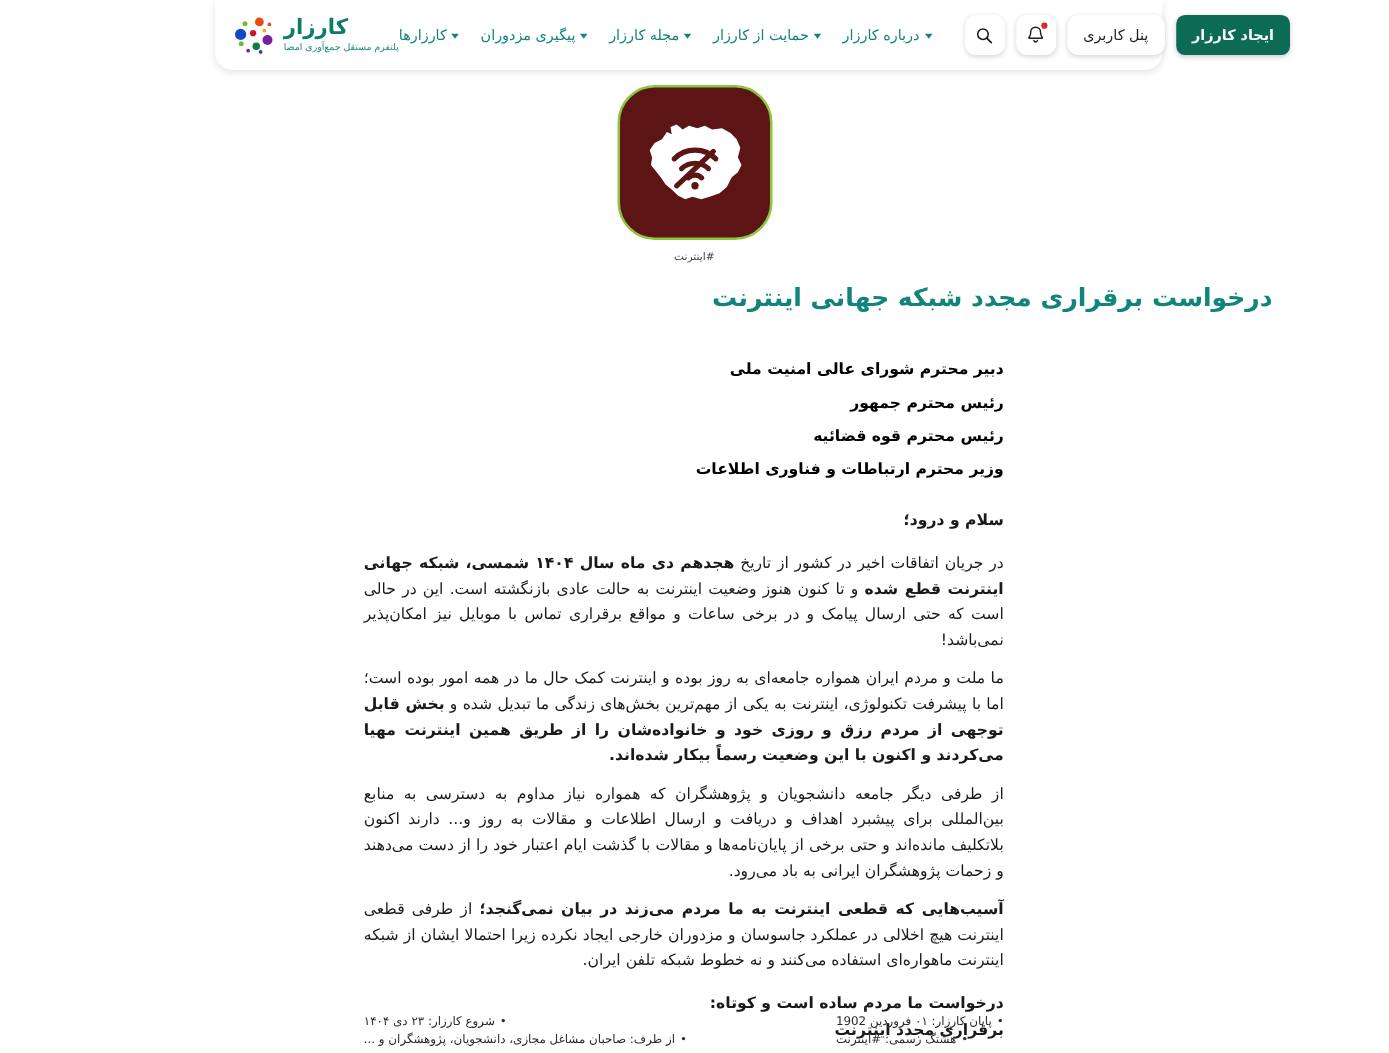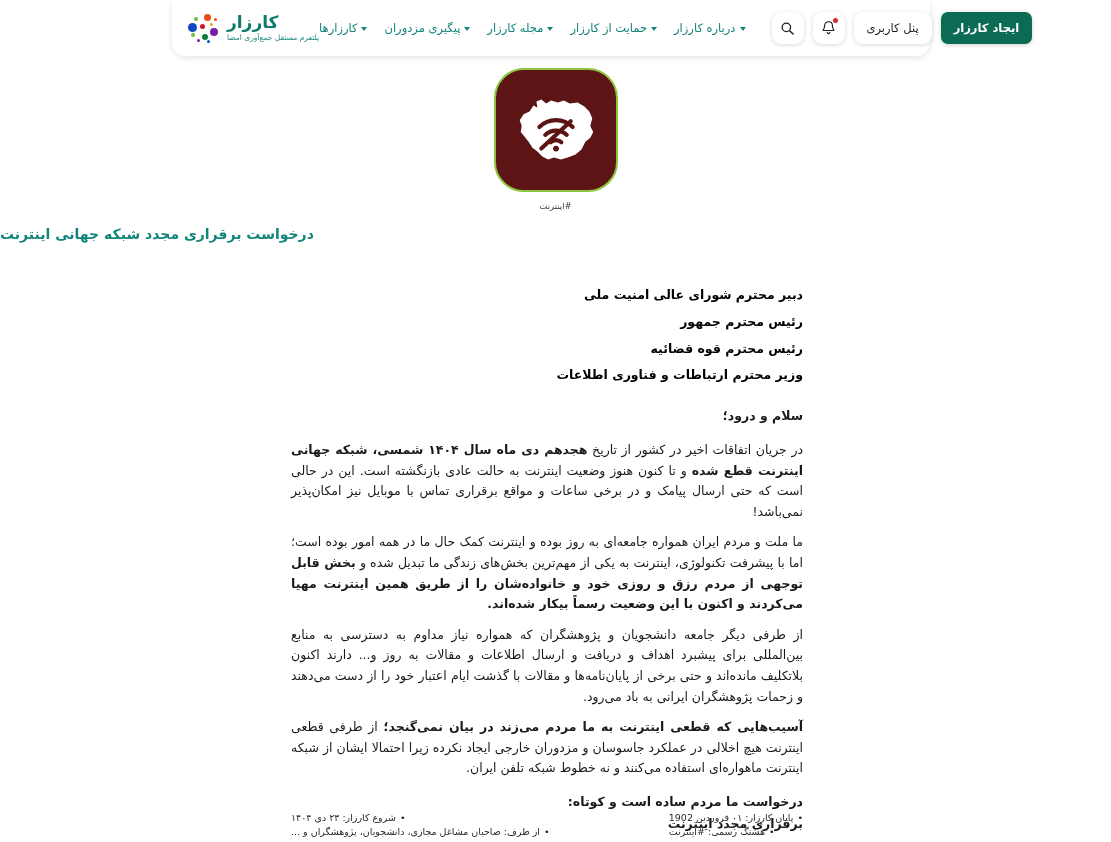--- a/index.html
+++ b/index.html
@@ -188,22 +188,22 @@
     color: #3b3b3b;
     direction: rtl;
   }
 
   
   .petition-title {
     position: absolute;
     left: 0;
     top: 226px;
     width: 1018px;
-    text-align: left;
-    font-size: 14px;
+    text-align: right;
+    font-size: 20px;
     font-weight: bold;
     color: #12857a;
     direction: rtl;
   }
 
   
   .content {
     position: absolute;
     left: 291px;
     top: 282px;

